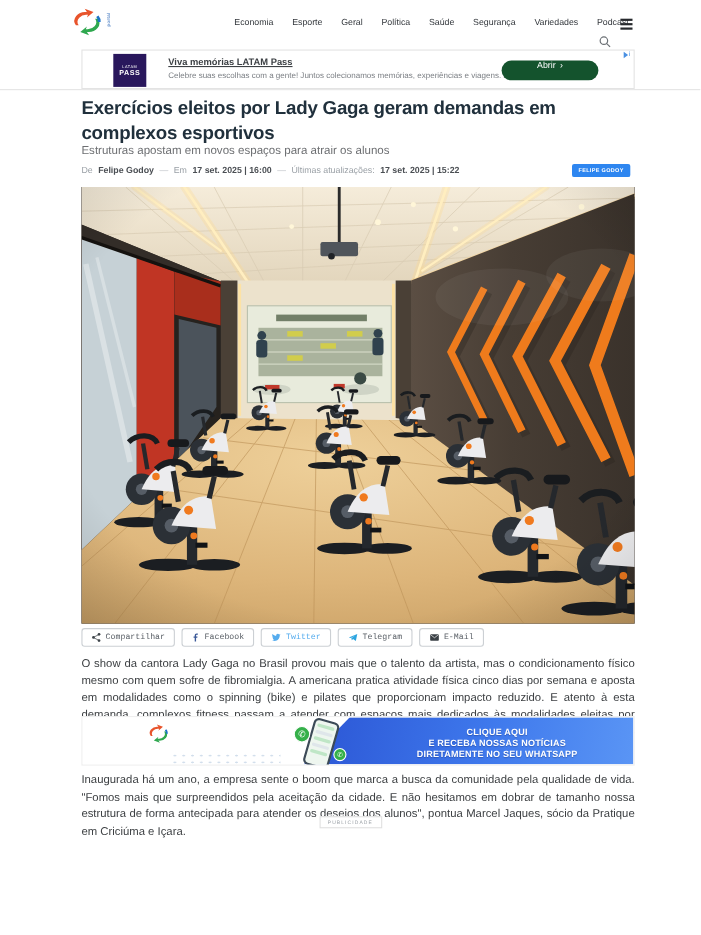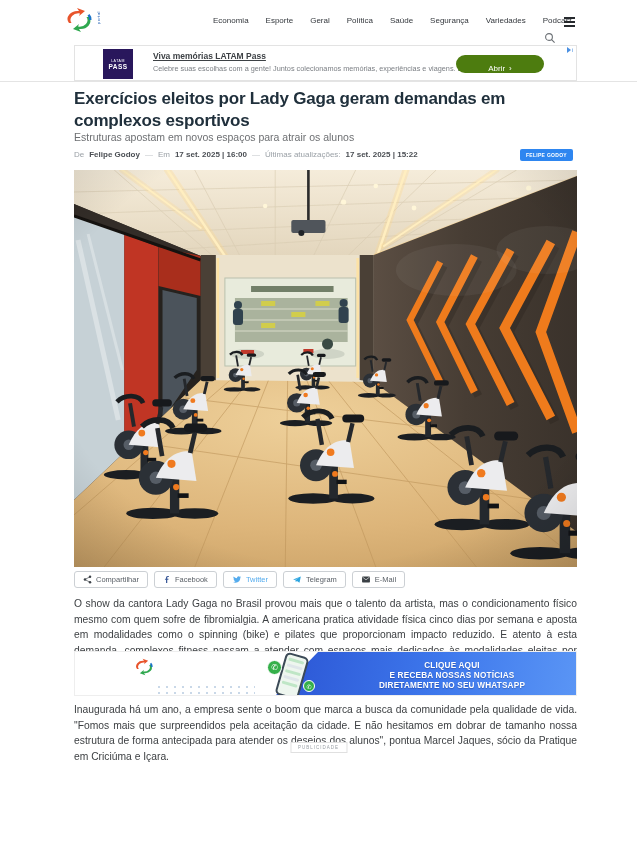--- a/index.html
+++ b/index.html
@@ -21,39 +21,39 @@
   .search-btn { position:absolute; left:544px; top:32px; width:12px; height:12px; cursor:pointer; }
 
   
   .top-ad { position:absolute; left:74px; top:45px; width:503px; height:36px; background:#fff; border:1px solid #e3e3e3; cursor:pointer; }
   .top-ad-logo { position:absolute; left:28px; top:3px; width:30px; height:30px; background:#29175c; color:#fff; display:flex; flex-direction:column; align-items:center; justify-content:center; }
   .top-ad-logo .l1 { font-size:3.5px; letter-spacing:.5px; }
   .top-ad-logo .l2 { font-size:6.5px; font-weight:bold; letter-spacing:.5px; }
   .top-ad-texts { position:absolute; left:78px; top:5px; width:300px; }
   .top-ad-headline { font-size:8.5px; font-weight:bold; color:#3d4145; text-decoration:underline; }
   .top-ad-desc { font-size:7.3px; color:#7a7e83; margin-top:3px; white-space:nowrap; }
-  .top-ad-btn { position:absolute; right:32px; top:9px; width:88px; height:18px; background:#4d7c0f; border-radius:9px; color:#fff; font-size:8px; display:flex; align-items:flex-end; justify-content:center; gap:4px; cursor:pointer; }
+  .top-ad-btn { position:absolute; right:32px; top:9px; width:88px; height:18px; background:#14532d; border-radius:9px; color:#fff; font-size:8px; display:flex; align-items:flex-start; justify-content:center; gap:4px; cursor:pointer; }
   .adchoices { position:absolute; right:3px; top:1px; font-size:6px; color:#4a90e2; display:flex; align-items:center; gap:1px; cursor:pointer; }
   .adchoices .tri { width:0; height:0; border-top:3px solid transparent; border-bottom:3px solid transparent; border-left:4px solid #4a90e2; display:inline-block; }
 
   
   .article-title { position:absolute; left:74px; top:88px; width:503px; font-size:17px; line-height:1.3; font-weight:bold; color:#20303c; letter-spacing:-0.2px; }
   .article-subtitle { position:absolute; left:74px; top:131px; width:503px; font-size:10.5px; color:#6d6f72; }
   .byline { position:absolute; left:74px; top:150px; width:430px; font-size:8px; color:#9aa0a6; display:flex; gap:5px; align-items:flex-end; }
   .byline b { color:#4a4e53; font-weight:bold; }
   .byline .sep { color:#c0c4c8; }
   .author-badge { position:absolute; right:64px; top:149px; background:#2e86f0; color:#fff; font-size:5px; font-weight:bold; padding:3px 6px; border-radius:2px; letter-spacing:.3px; }
 
   
   .hero { position:absolute; left:74px; top:170px; width:503px; height:397px; overflow:hidden; background:#3a332c; }
   .hero svg { display:block; width:100%; height:100%; }
 
   
   .share-row { position:absolute; left:74px; top:571px; display:flex; gap:6px; }
-  .share-btn { display:flex; align-items:center; gap:4px; border:1px solid #ccd0d4; background:#fff; border-radius:3px; padding:3px 8px; font-size:7.5px; color:#5a6067; cursor:pointer; }
+  .share-btn { display:flex; align-items:center; gap:4px; border:1px solid #ccd0d4; background:#fff; border-radius:3px; padding:3px 8px; font-size:7.5px; color:#5a6067; cursor:pointer;font-family:Liberation Mono, monospace; }
   .share-btn.twitter { color:#55acee; }
 
   
   .para { position:absolute; left:74px; width:503px; font-size:10.3px; line-height:1.52; color:#3d4043; text-align:justify; }
   .para1 { top:596px; }
   .para2 { top:702px; }
 
   
   .wa-banner { position:absolute; left:74px; top:651px; width:503px; height:45px; background:#fff; border:1px solid #eee; overflow:hidden; cursor:pointer; }
   .wa-left { position:absolute; left:0; top:0; width:245px; height:100%; background:#fff; }

